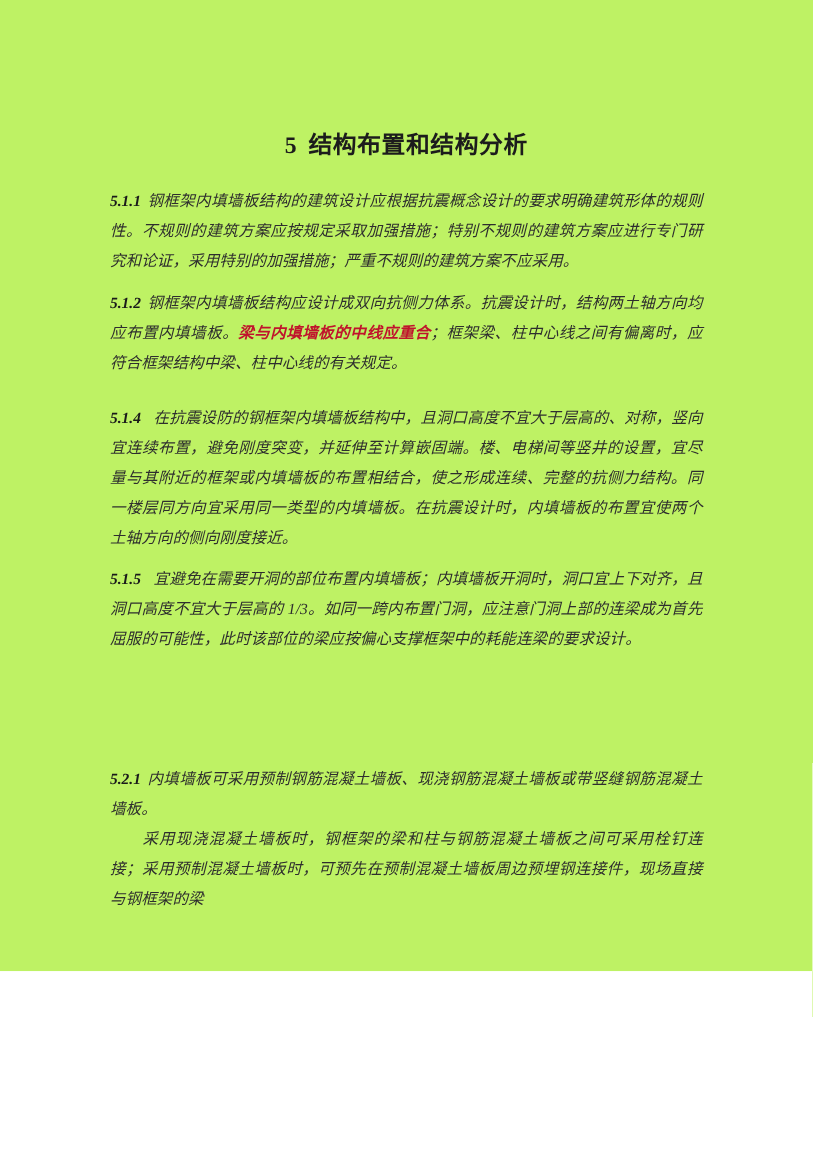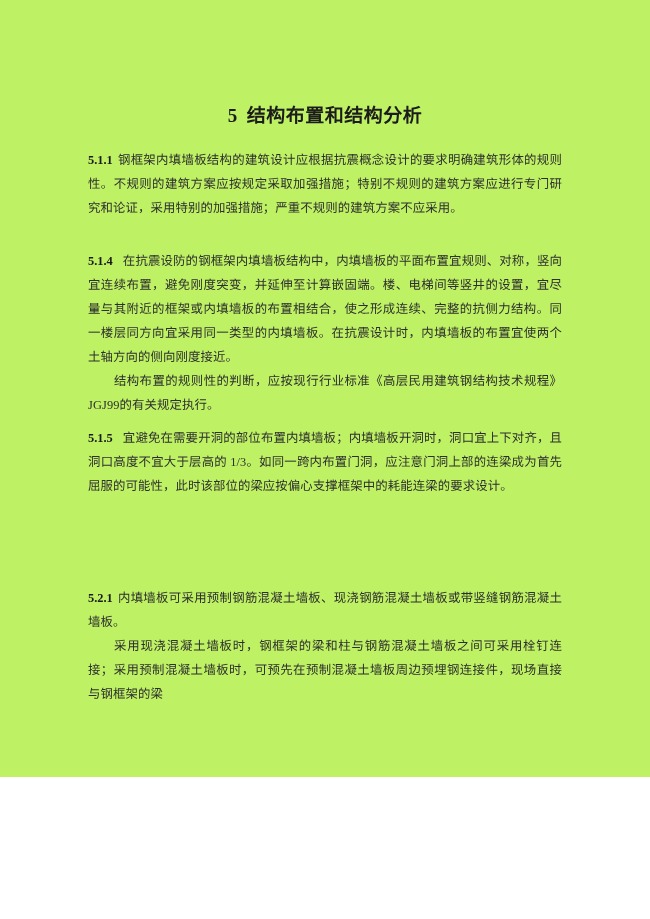--- a/index.html
+++ b/index.html
@@ -61,20 +61,21 @@
 
   
   .para {
     font-size: 12.4px;
     line-height: 24px;
     margin: 0;
     text-align: justify;
     text-justify: inter-ideograph;
     color: #2e2e2e;
     letter-spacing: 0.1px;
+    font-style: italic;
   }
   .para .label {
     font-weight: bold;
     color: #1a1a1a;
     letter-spacing: 0;
   }
   .para .label-sp {
     display: inline-block;
     width: 5px;
   }
@@ -122,29 +123,29 @@
       <span class="num">5</span><span>结构布置和结构分析</span>
     </h1>
 
 
     <div class="gap-1"></div>
 
     <p class="para"><span class="label">5.1.1</span><span class="label-sp"></span><span>钢框架内填墙板结构的建筑设计应根据抗震概念设计的要求明确建筑形体的规则性。不规则的建筑方案应按规定采取加强措施；特别不规则的建筑方案应进行专门研究和论证，采用特别的加强措施；严重不规则的建筑方案不应采用。</span></p>
 
     <div class="gap-2"></div>
 
+    <p class="para"><span class="label">5.1.2</span><span class="label-sp"></span><span>钢框架内填墙板结构应设计成双向抗侧力体系。抗震设计时，结构两土轴方向均应布置内填墙板。</span><span class="redmark">梁与内填墙板的中线应重合</span><span>；框架梁、柱中心线之间有偏离时，应符合框架结构中梁、柱中心线的有关规定。</span></p>
 
     <div class="gap-3"></div>
 
 
     <div class="gap-4"></div>
 
-    <p class="para"><span class="label">5.1.4</span><span class="label-sp-wide"></span><span>在抗震设防的钢框架内填墙板结构中，内填墙板的平面布置宜规则、对称，竖向宜连续布置，避免刚度突变，并延伸至计算嵌固端。楼、电梯间等竖井的设置，宜尽量与其附近的框架或内填墙板的布置相结合，使之形成连续、完整的抗侧力结构。同一楼层同方向宜采用同一类型的内填墙板。在抗震设计时，内填墙板的布置宜使两个土轴方向的侧向刚度接近。</span></p>
+    <p class="para"><span class="label">5.1.4</span><span class="label-sp-wide"></span><span>在抗震设防的钢框架内填墙板结构中，且洞口高度不宜大于层高的、对称，竖向宜连续布置，避免刚度突变，并延伸至计算嵌固端。楼、电梯间等竖井的设置，宜尽量与其附近的框架或内填墙板的布置相结合，使之形成连续、完整的抗侧力结构。同一楼层同方向宜采用同一类型的内填墙板。在抗震设计时，内填墙板的布置宜使两个土轴方向的侧向刚度接近。</span></p>
 
-    <p class="para indent"><span>结构布置的规则性的判断，应按现行行业标准《高层民用建筑钢结构技术规程》JGJ99的有关规定执行。</span></p>
 
     <div class="gap-5"></div>
 
     <p class="para"><span class="label">5.1.5</span><span class="label-sp-wide"></span><span>宜避免在需要开洞的部位布置内填墙板；内填墙板开洞时，洞口宜上下对齐，且洞口高度不宜大于层高的 1/3。如同一跨内布置门洞，应注意门洞上部的连梁成为首先屈服的可能性，此时该部位的梁应按偏心支撑框架中的耗能连梁的要求设计。</span></p>
 
     <div class="gap-7"></div>
 
 
     <div class="gap-8"></div>
 

